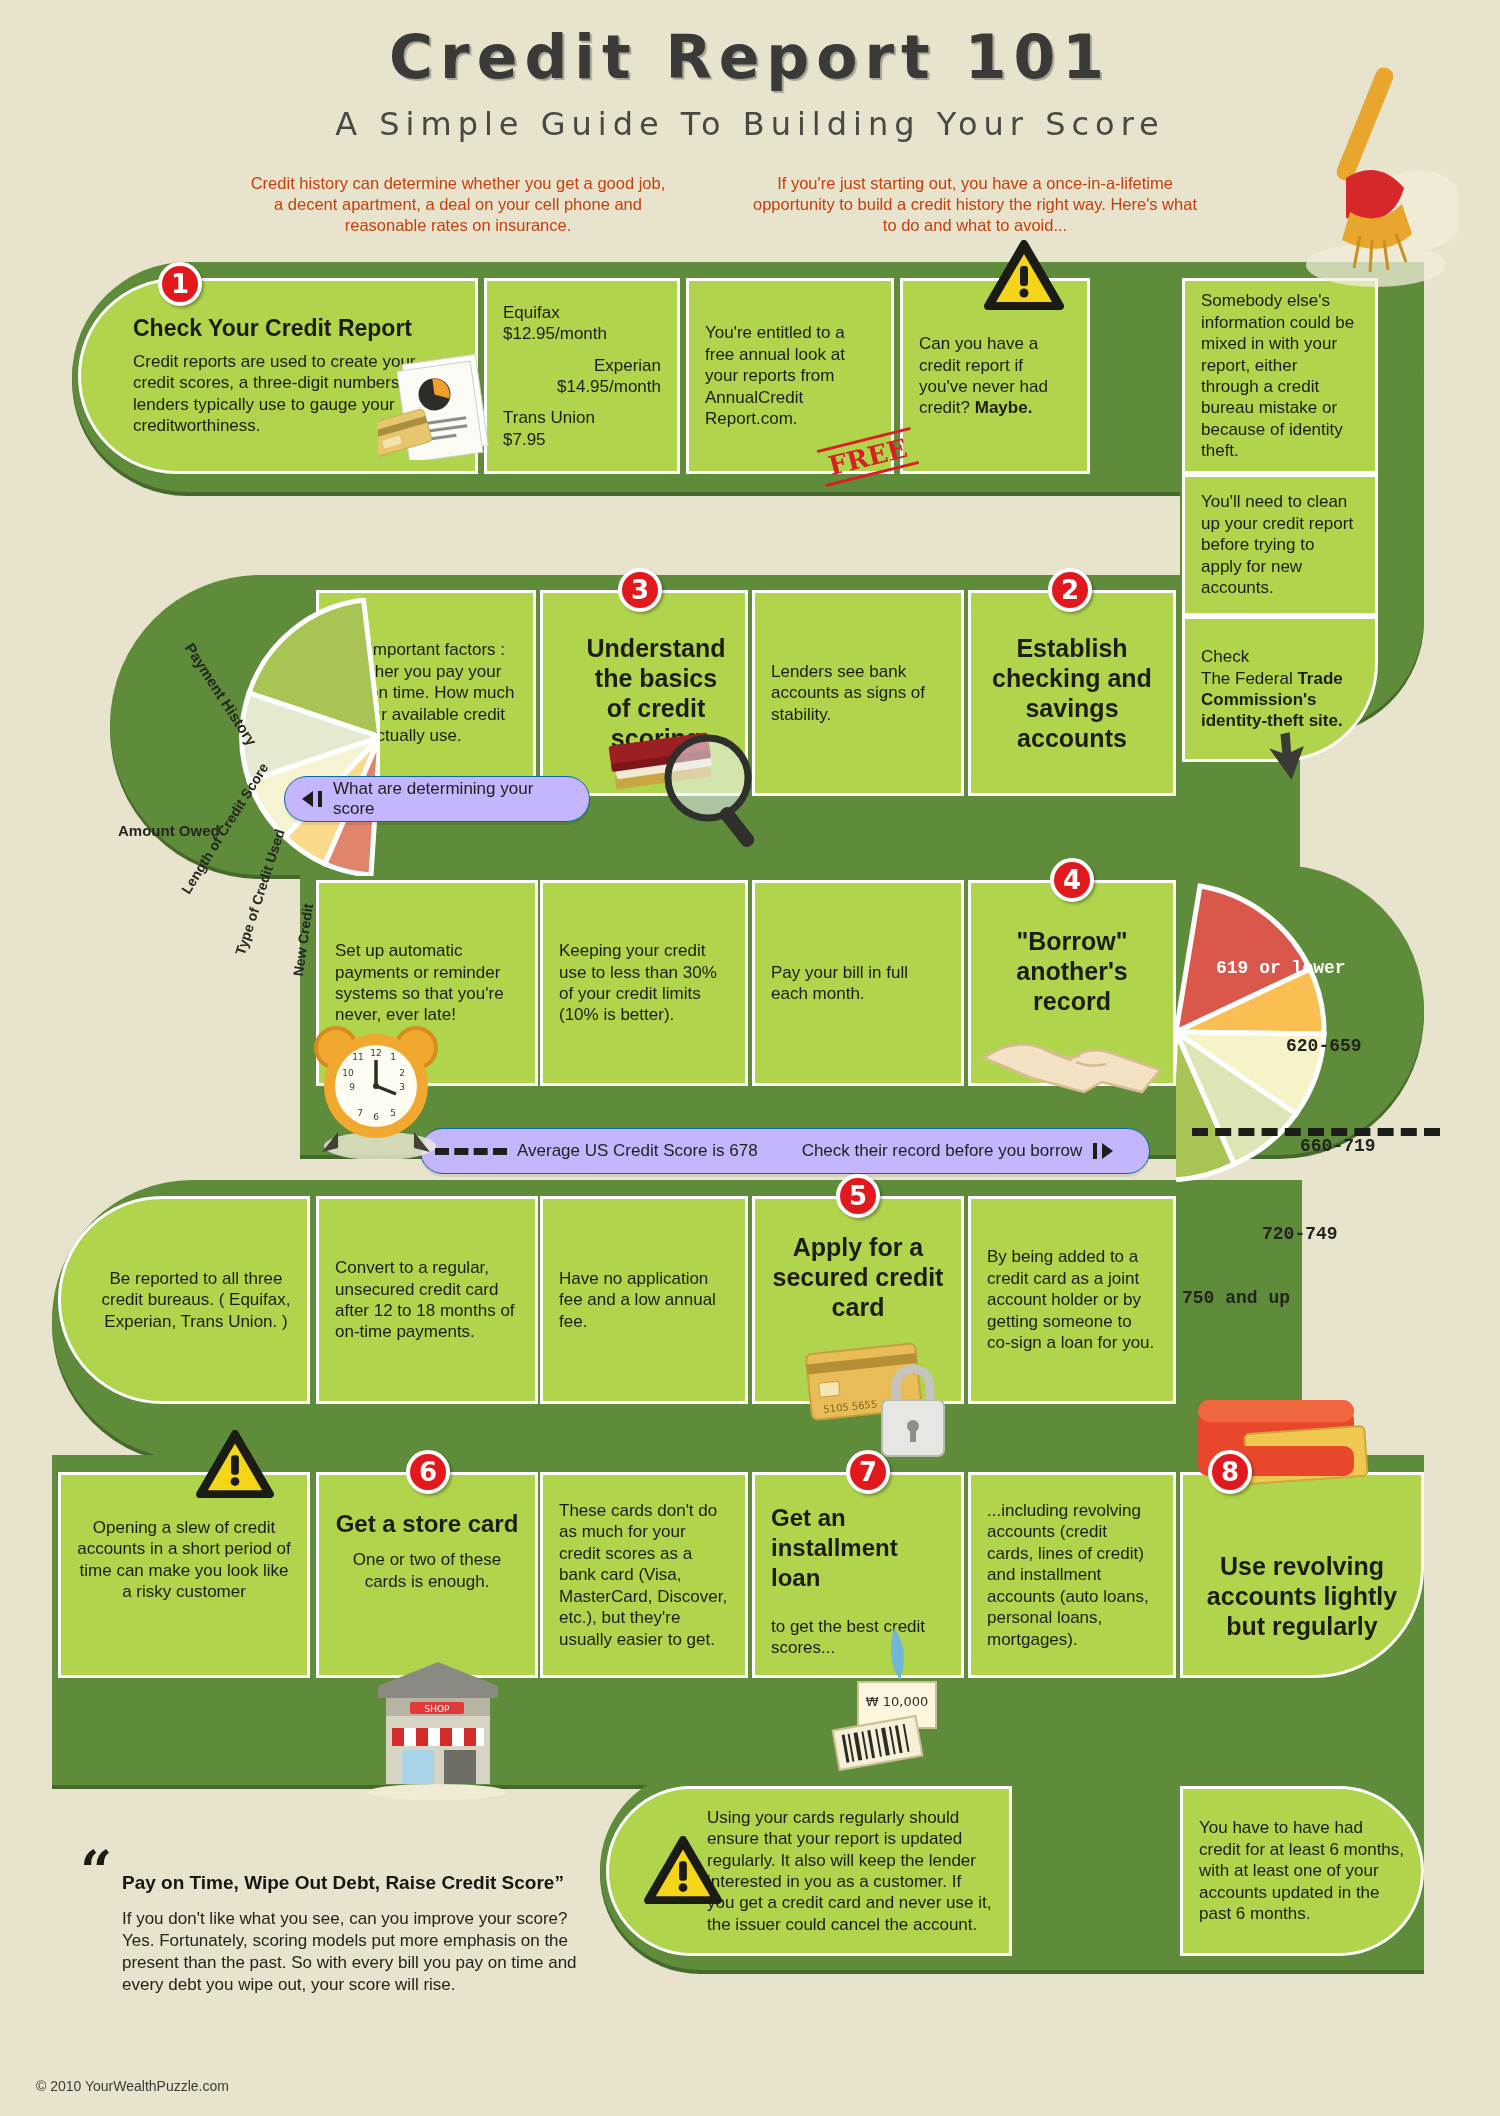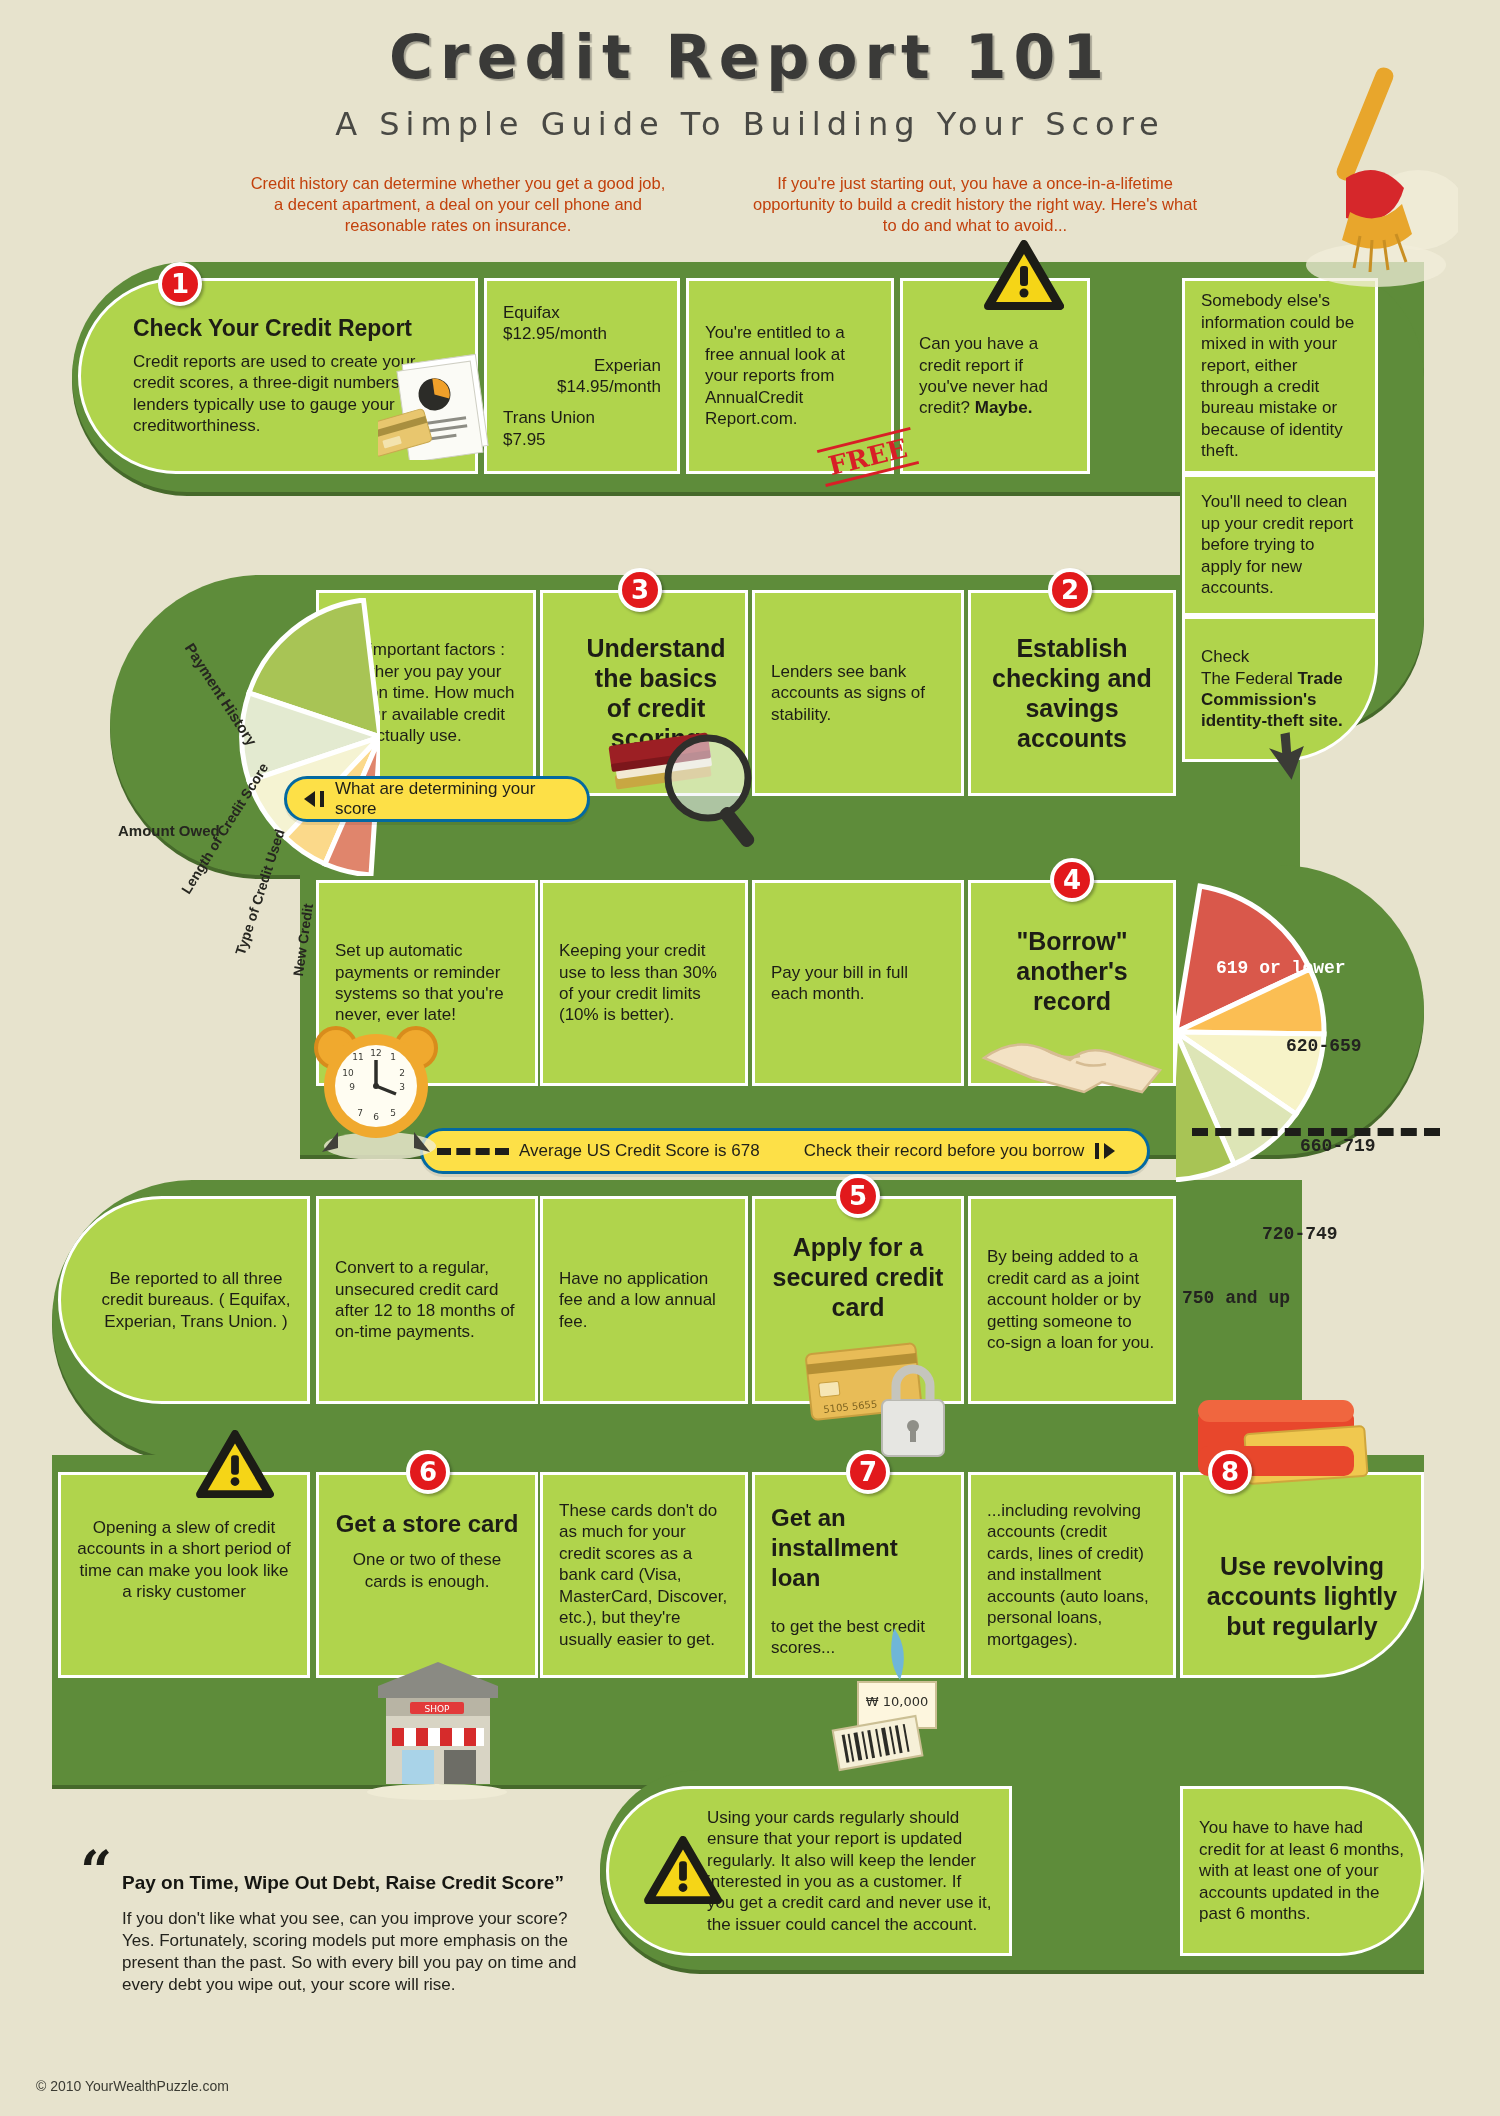--- a/index.html
+++ b/index.html
@@ -67,21 +67,21 @@
     position:absolute; font-size:15px; font-weight:bold; color:#262620;
     white-space:nowrap; z-index:33;
   }
   .score-label {
     position:absolute; font-size:18px; font-weight:bold; color:#232320;
     white-space:nowrap; z-index:33;font-family:Liberation Mono, monospace;
   }
 
   
   .pill {
-    position:absolute; background:#fde047; border:3px solid #0369a1;
+    position:absolute; background:#c4b5fd; border:1px solid #0369a1;
     border-radius:26px; height:46px; display:flex; align-items:center;
     font-size:17px; color:#1f1f19; z-index:35; padding:0 14px; gap:10px;
     box-shadow:0 3px 0 rgba(0,0,0,.08);
   }
   .dash { display:inline-block; width:72px; height:0; border-top:7px dashed #1e1e1a; }
 
   
   #quote-mark {
     position:absolute; left:80px; top:1855px; font-size:56px; font-weight:bold;
     color:#1c1c17; font-family:"DejaVu Serif", serif; line-height:.6;

